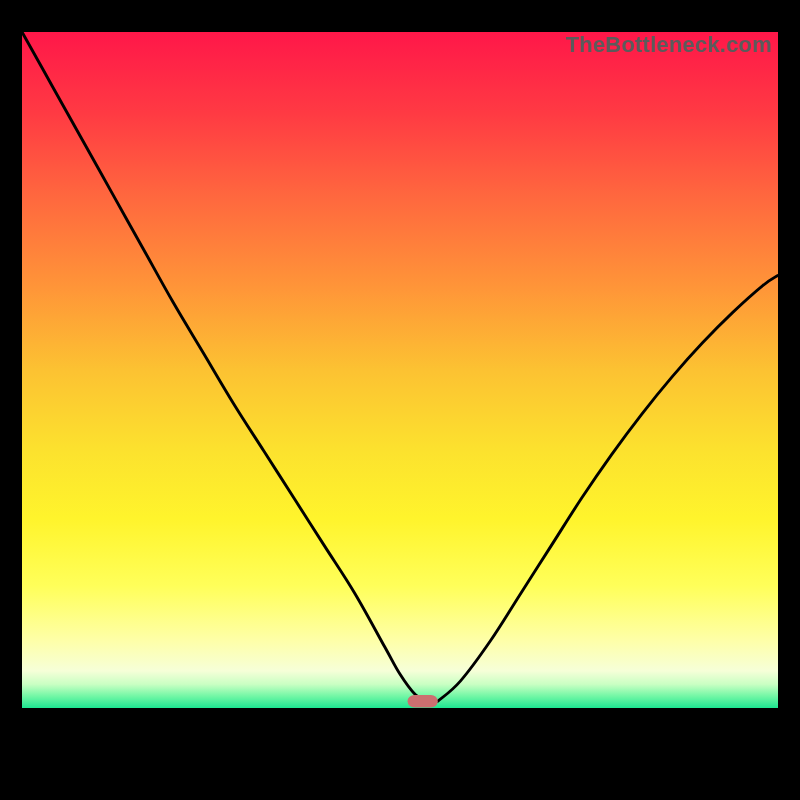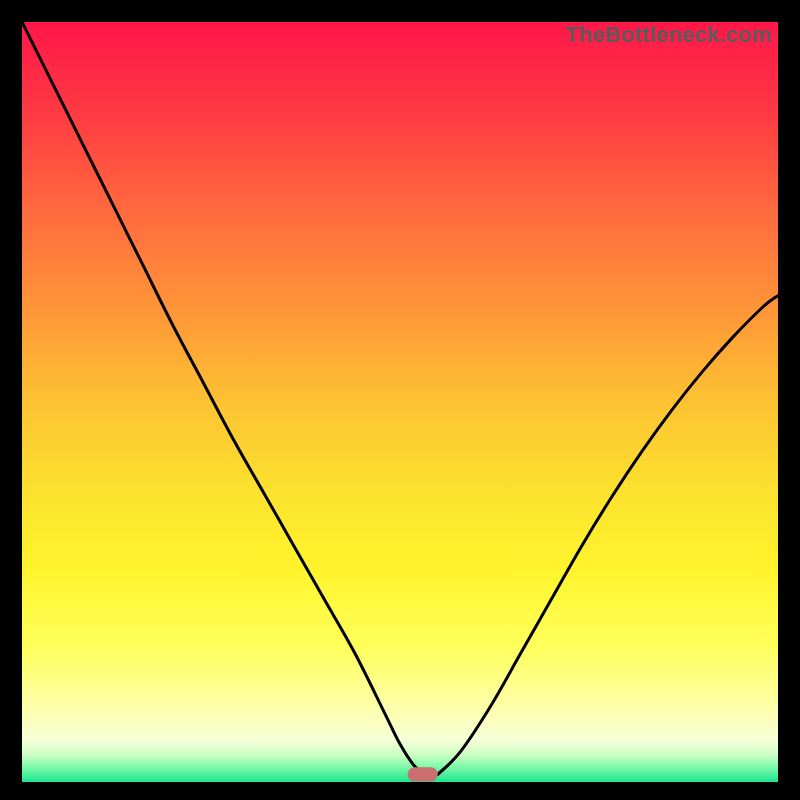--- a/index.html
+++ b/index.html
@@ -6,23 +6,23 @@
   html, body { width: 800px; height: 800px; overflow: hidden; background: #000; }
   .frame {
     position: relative;
     width: 800px;
     height: 800px;
     background: #000;
   }
   .plot-area {
     position: absolute;
     left: 22px;
-    top: 22px;
+    top: 32px;
     width: 756px;
-    height: 760px;
+    height: 676px;
     overflow: hidden;
     padding-left: 40px;
   }
   .gradient-bg {
     position: absolute;
     left: 0; top: 0; width: 100%; height: 100%;
   }
   .curve-svg {
     position: absolute;
     left: 0; top: 0; width: 100%; height: 100%;

